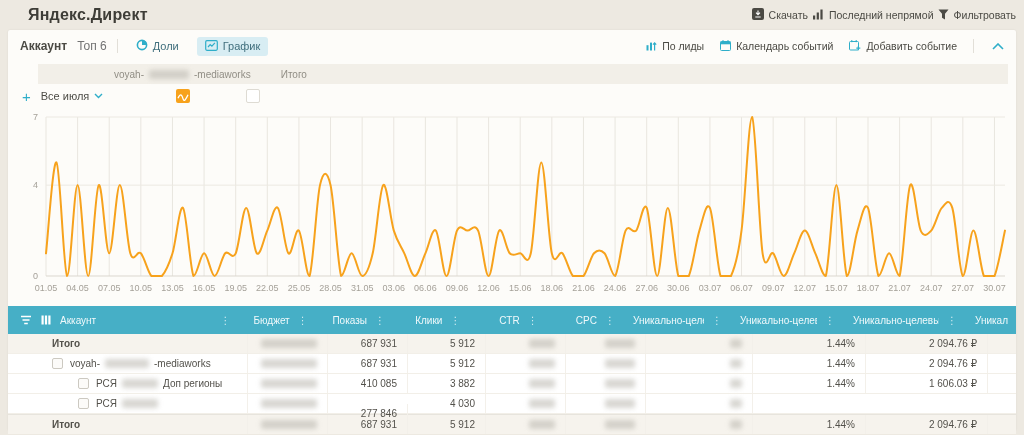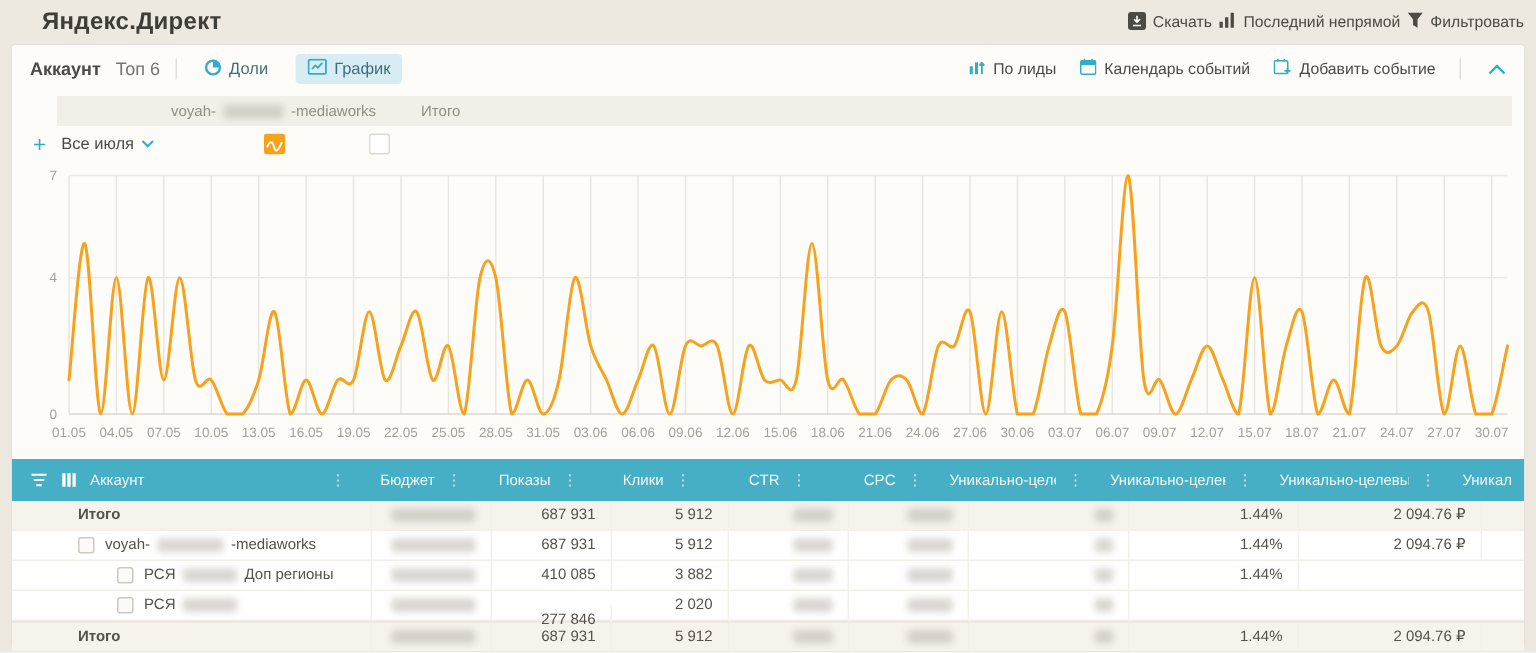--- a/index.html
+++ b/index.html
@@ -377,34 +377,35 @@
           <div class="td" style="width: 80px;">
             <span class="blur" style="width: 26px; margin: 0px;"></span>
           </div>
           <div class="td" style="width: 80px;">
             <span class="blur" style="width: 30px; margin: 0px;"></span>
           </div>
           <div class="td" style="width: 107px;">
             <span class="blur" style="width: 12px; margin: 0px;"></span>
           </div>
           <div class="td" style="width: 113px;">1.44%</div>
+          <div class="td" style="width: 122px;">1 606.03 ₽</div>
           <div class="td" style="flex: 1 1 0%;"></div>
         </div>
         <div class="tr">
           <div class="td name" style="width: 240px;">
             <span class="ind"></span>
             <span class="cb"></span>
             <span>РСЯ</span>
             <span class="blur" style="width: 36px;"></span>
           </div>
           <div class="td" style="width: 80px;">
             <span class="blur" style="width: 56px; margin: 0px;"></span>
           </div>
           <div class="td" style="width: 80px; margin-top: 20px;">277 846</div>
-          <div class="td" style="width: 78px;">2 020</div>
+          <div class="td" style="width: 78px;">4 030</div>
           <div class="td" style="width: 80px;">
             <span class="blur" style="width: 26px; margin: 0px;"></span>
           </div>
           <div class="td" style="width: 80px;">
             <span class="blur" style="width: 30px; margin: 0px;"></span>
           </div>
           <div class="td" style="width: 107px;">
             <span class="blur" style="width: 12px; margin: 0px;"></span>
           </div>
           <div class="td" style="flex: 1 1 0%;"></div>

